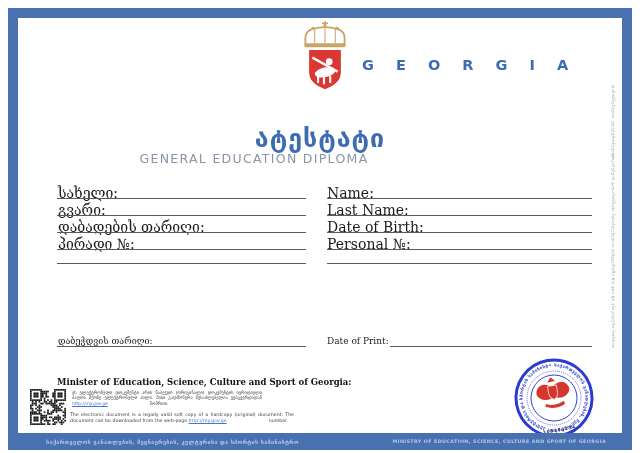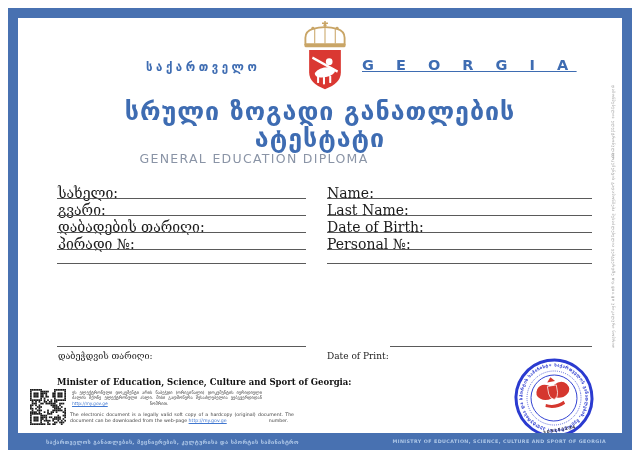--- a/index.html
+++ b/index.html
@@ -7,21 +7,21 @@
   body { font-family:"DejaVu Sans", sans-serif; }
   .page { position:relative; width:640px; height:453px; background:#ffffff; overflow:hidden; }
 
   
   .frame { position:absolute; left:8px; top:8px; right:8px; bottom:20px;
            border:10px solid #4871B1; border-bottom:none; }
 
   
   .country { position:absolute; color:#3E6CB2; font-weight:bold; white-space:nowrap; }
   .country.ka { left:146px; top:60px; font-size:11.5px; letter-spacing:3.5px; }
-  .country.en { left:362px; top:57px; font-size:14.5px; letter-spacing:8.5px;text-decoration:underline; }
+  .country.en { left:362px; top:57px; font-size:14.5px; letter-spacing:8.5px; }
   .emblem { position:absolute; left:297px; top:20px; width:56px; height:73px; }
 
   .title { position:absolute; left:0; width:640px; text-align:center; color:#3E6CB2;
            font-weight:bold; font-size:25px; letter-spacing:1px; }
   .t1 { top:97px; }
   .t2 { top:124px; }
   .subtitle { position:absolute; left:0; width:508px; text-align:center; top:151px;
               color:#8A94A6; font-size:12.5px; letter-spacing:1.3px; font-weight:500; }
 
   
@@ -30,21 +30,21 @@
   .col-ka { left:58px; }
   .col-en { left:327px; }
   .row0 { top:185px; } .row1 { top:202px;text-align:center; } .row2 { top:219px; } .row3 { top:236px; }
   .f-line { position:absolute; height:1px; background:#5a5a5a; }
   .line-ka { left:57px; width:249px; }
   .line-en { left:327px; width:265px; }
   .lrow0 { top:198px; } .lrow1 { top:215px; } .lrow2 { top:232px; } .lrow3 { top:249px; }
   .lrow4 { top:263px; }
 
   
-  .dp-label { position:absolute; top:351px; font-family:"DejaVu Serif","DejaVu Sans",serif;
+  .dp-label { position:absolute; top:336px; font-family:"DejaVu Serif","DejaVu Sans",serif;
               font-size:9px; color:#1c1c1c; white-space:nowrap; }
   .dp-line-ka { position:absolute; top:346px; left:57px; width:249px; height:1px; background:#5a5a5a; }
   .dp-line-en { position:absolute; top:346px; left:390px; width:202px; height:1px; background:#5a5a5a; }
 
   
   .minister { position:absolute; left:57px; font-family:"DejaVu Serif","DejaVu Sans",serif;
               font-weight:bold; color:#111; }
   .minister.ka { top:352px; width:268px; font-size:8.5px; line-height:10.5px; }
   .minister.en { top:377px; font-size:8.5px; white-space:nowrap; }
 
@@ -79,21 +79,20 @@
   .edge.top { top:85px; }
   .edge.bottom { top:153px; }
 </style>
 </head>
 <body>
 
 <div class="page">
 
   <div class="frame"></div>
 
-  <div class="country ka">საქართველო</div>
 
   <svg class="emblem" viewBox="0 0 60 78">
     <g>
       <path d="M30 1 v6 M26.8 3.4 h6.4" stroke="#C9A566" stroke-width="1.6" fill="none"></path>
       <path d="M9 26 V19 Q9 12 17 9.5 Q23 7.5 30 7.5 Q37 7.5 43 9.5 Q51 12 51 19 V26 Z" fill="#fff" stroke="#C9A566" stroke-width="2"></path>
       <path d="M19 9.5 V25 M30 7.5 V25 M41 9.5 V25" stroke="#C9A566" stroke-width="1.1" fill="none"></path>
       <rect x="8" y="25" width="44" height="4" rx="1.2" fill="#C9A566"></rect>
       <circle cx="17" cy="8.6" r="1.6" fill="#C9A566"></circle>
       <circle cx="30" cy="5.6" r="1.6" fill="#C9A566"></circle>
       <circle cx="43" cy="8.6" r="1.6" fill="#C9A566"></circle>
@@ -106,21 +105,20 @@
         <circle cx="34.5" cy="44.5" r="3.6"></circle>
         <rect x="21.5" y="59" width="2.2" height="8.5" rx="1"></rect>
         <rect x="27.8" y="60.5" width="2.2" height="8.5" rx="1"></rect>
         <rect x="34.5" y="59.5" width="2.2" height="8" rx="1"></rect>
       </g>
     </g>
   </svg>
 
   <div class="country en">G E O R G I A</div>
 
-  <div class="title t1">სრული ზოგადი განათლების</div>
   <div class="title t2">ატესტატი</div>
   <div class="subtitle">GENERAL EDUCATION DIPLOMA</div>
 
   <div class="f-label col-ka row0">სახელი:</div>
   <div class="f-label col-ka row1">გვარი:</div>
   <div class="f-label col-ka row2">დაბადების თარიღი:</div>
   <div class="f-label col-ka row3">პირადი №:</div>
 
   <div class="f-label col-en row0">Name:</div>
   <div class="f-label col-en row1">Last Name:</div>

